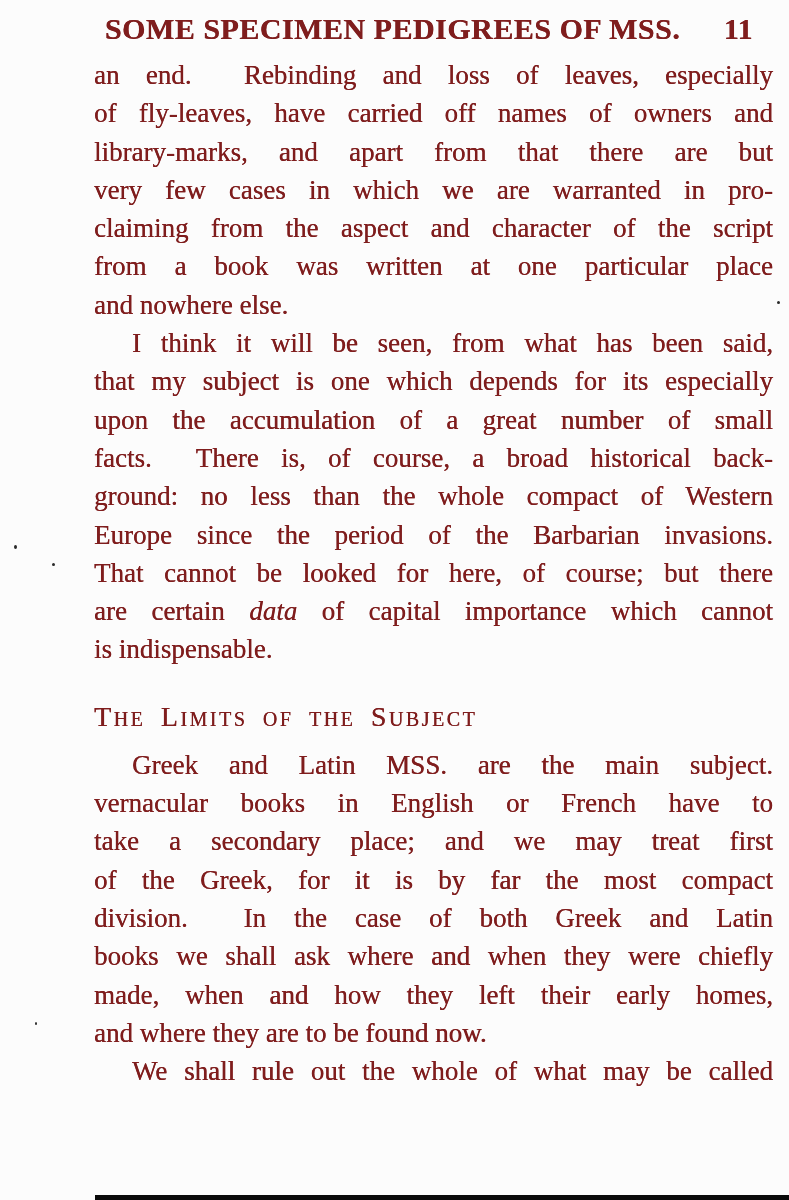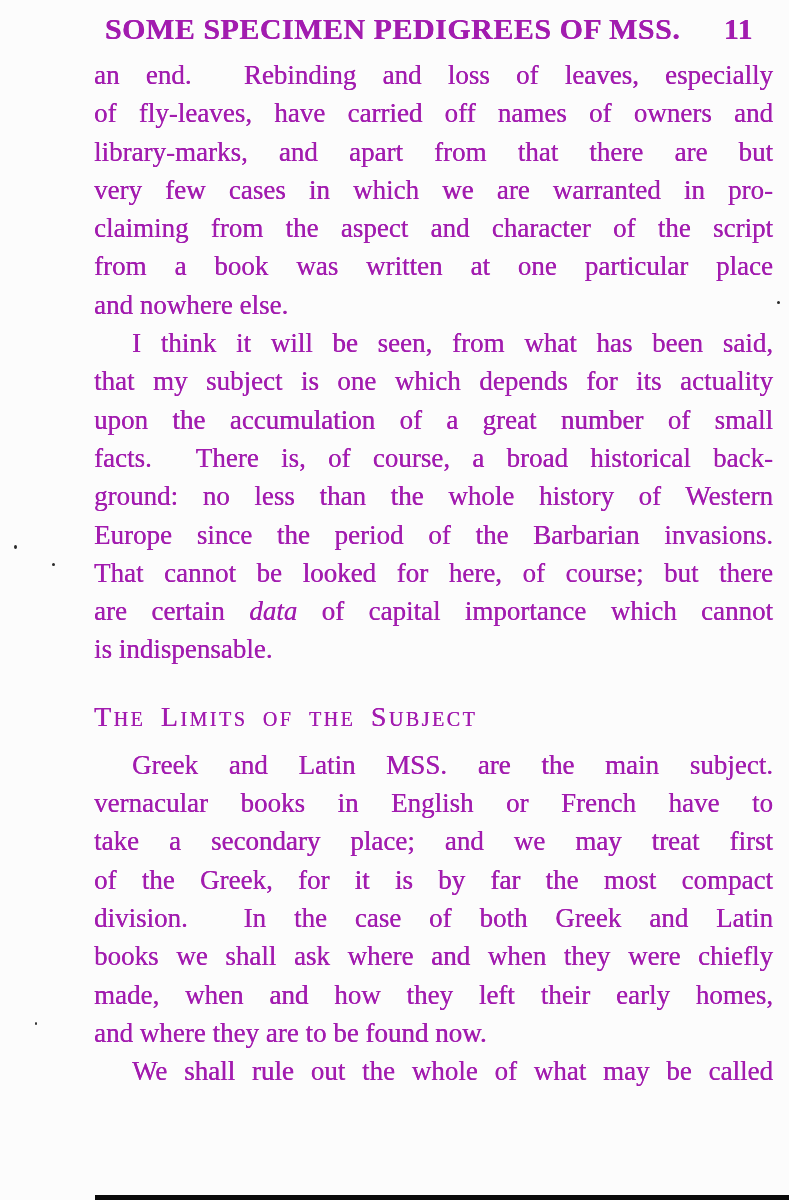--- a/index.html
+++ b/index.html
@@ -1,21 +1,21 @@
 <!DOCTYPE html>
 <html><head>
 <meta charset="utf-8">
 <style>
   html,body { margin:0; padding:0; }
   body { background:#ffffff; }
   .page {
     position:relative;
     width:789px; height:1200px;
     background:#fcfcfc;
-    color:#a21caf;
+    color:#7f1d1d;
     font-family:"Liberation Serif", serif;
     overflow:hidden;
     text-shadow:0.3px 0 0 currentColor;
   }
   .running-head {
     position:absolute;
     top:12px; left:78px; width:679px;
     font-size:30px; font-weight:bold;
     letter-spacing:0.5px;
     white-space:nowrap;
@@ -79,24 +79,24 @@
         <div class="line">an end.&nbsp; Rebinding and loss of leaves, especially</div>
         <div class="line">of fly-leaves, have carried off names of owners and</div>
         <div class="line">library-marks, and apart from that there are but</div>
         <div class="line">very few cases in which we are warranted in pro-</div>
         <div class="line">claiming from the aspect and character of the script</div>
         <div class="line">from a book was written at one particular place</div>
         <div class="line lastline">and nowhere else.</div>
       </div>
     <div class="para">
         <div class="line indent">I think it will be seen, from what has been said,</div>
-        <div class="line">that my subject is one which depends for its actuality</div>
+        <div class="line">that my subject is one which depends for its especially</div>
         <div class="line">upon the accumulation of a great number of small</div>
         <div class="line">facts.&nbsp; There is, of course, a broad historical back-</div>
-        <div class="line">ground: no less than the whole history of Western</div>
+        <div class="line">ground: no less than the whole compact of Western</div>
         <div class="line">Europe since the period of the Barbarian invasions.</div>
         <div class="line">That cannot be looked for here, of course; but there</div>
         <div class="line">are certain <i>data</i> of capital importance which cannot</div>
         <div class="line lastline">is indispensable.</div>
       </div>
     <div class="section-heading">The Limits of the Subject</div>
     <div class="para">
         <div class="line indent">Greek and Latin MSS. are the main subject.</div>
         <div class="line">vernacular books in English or French have to</div>
         <div class="line">take a secondary place; and we may treat first</div>

